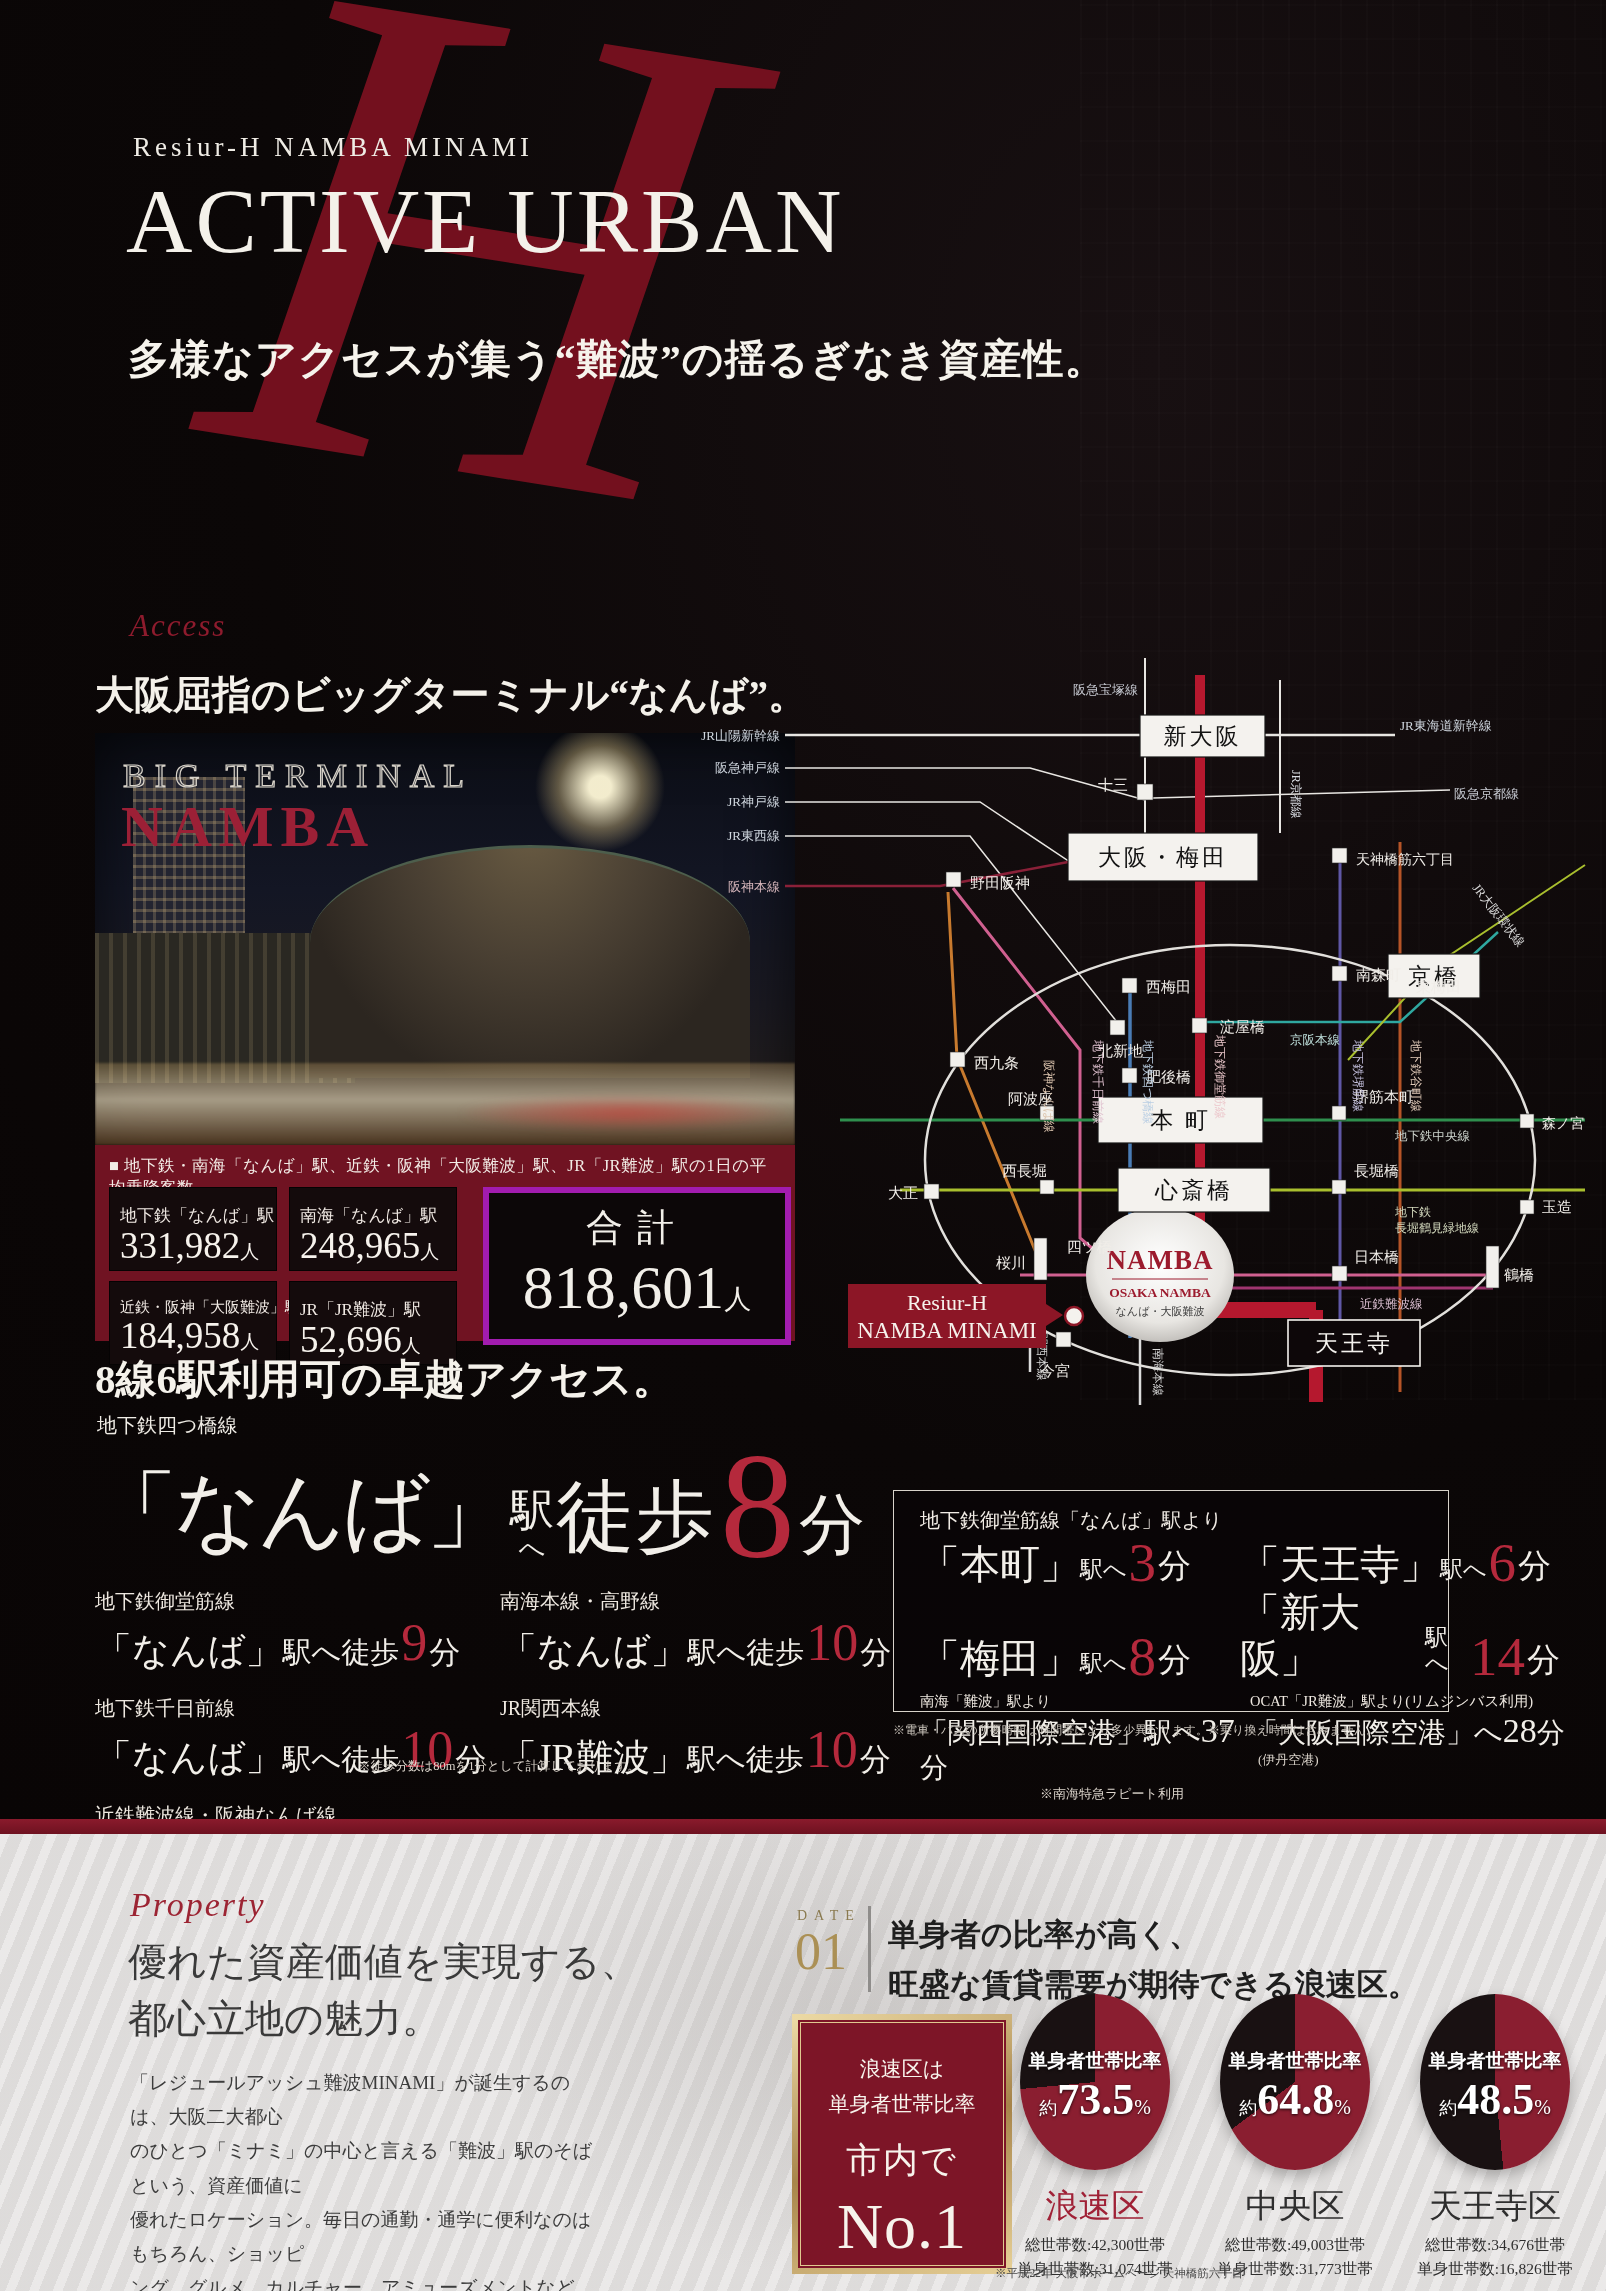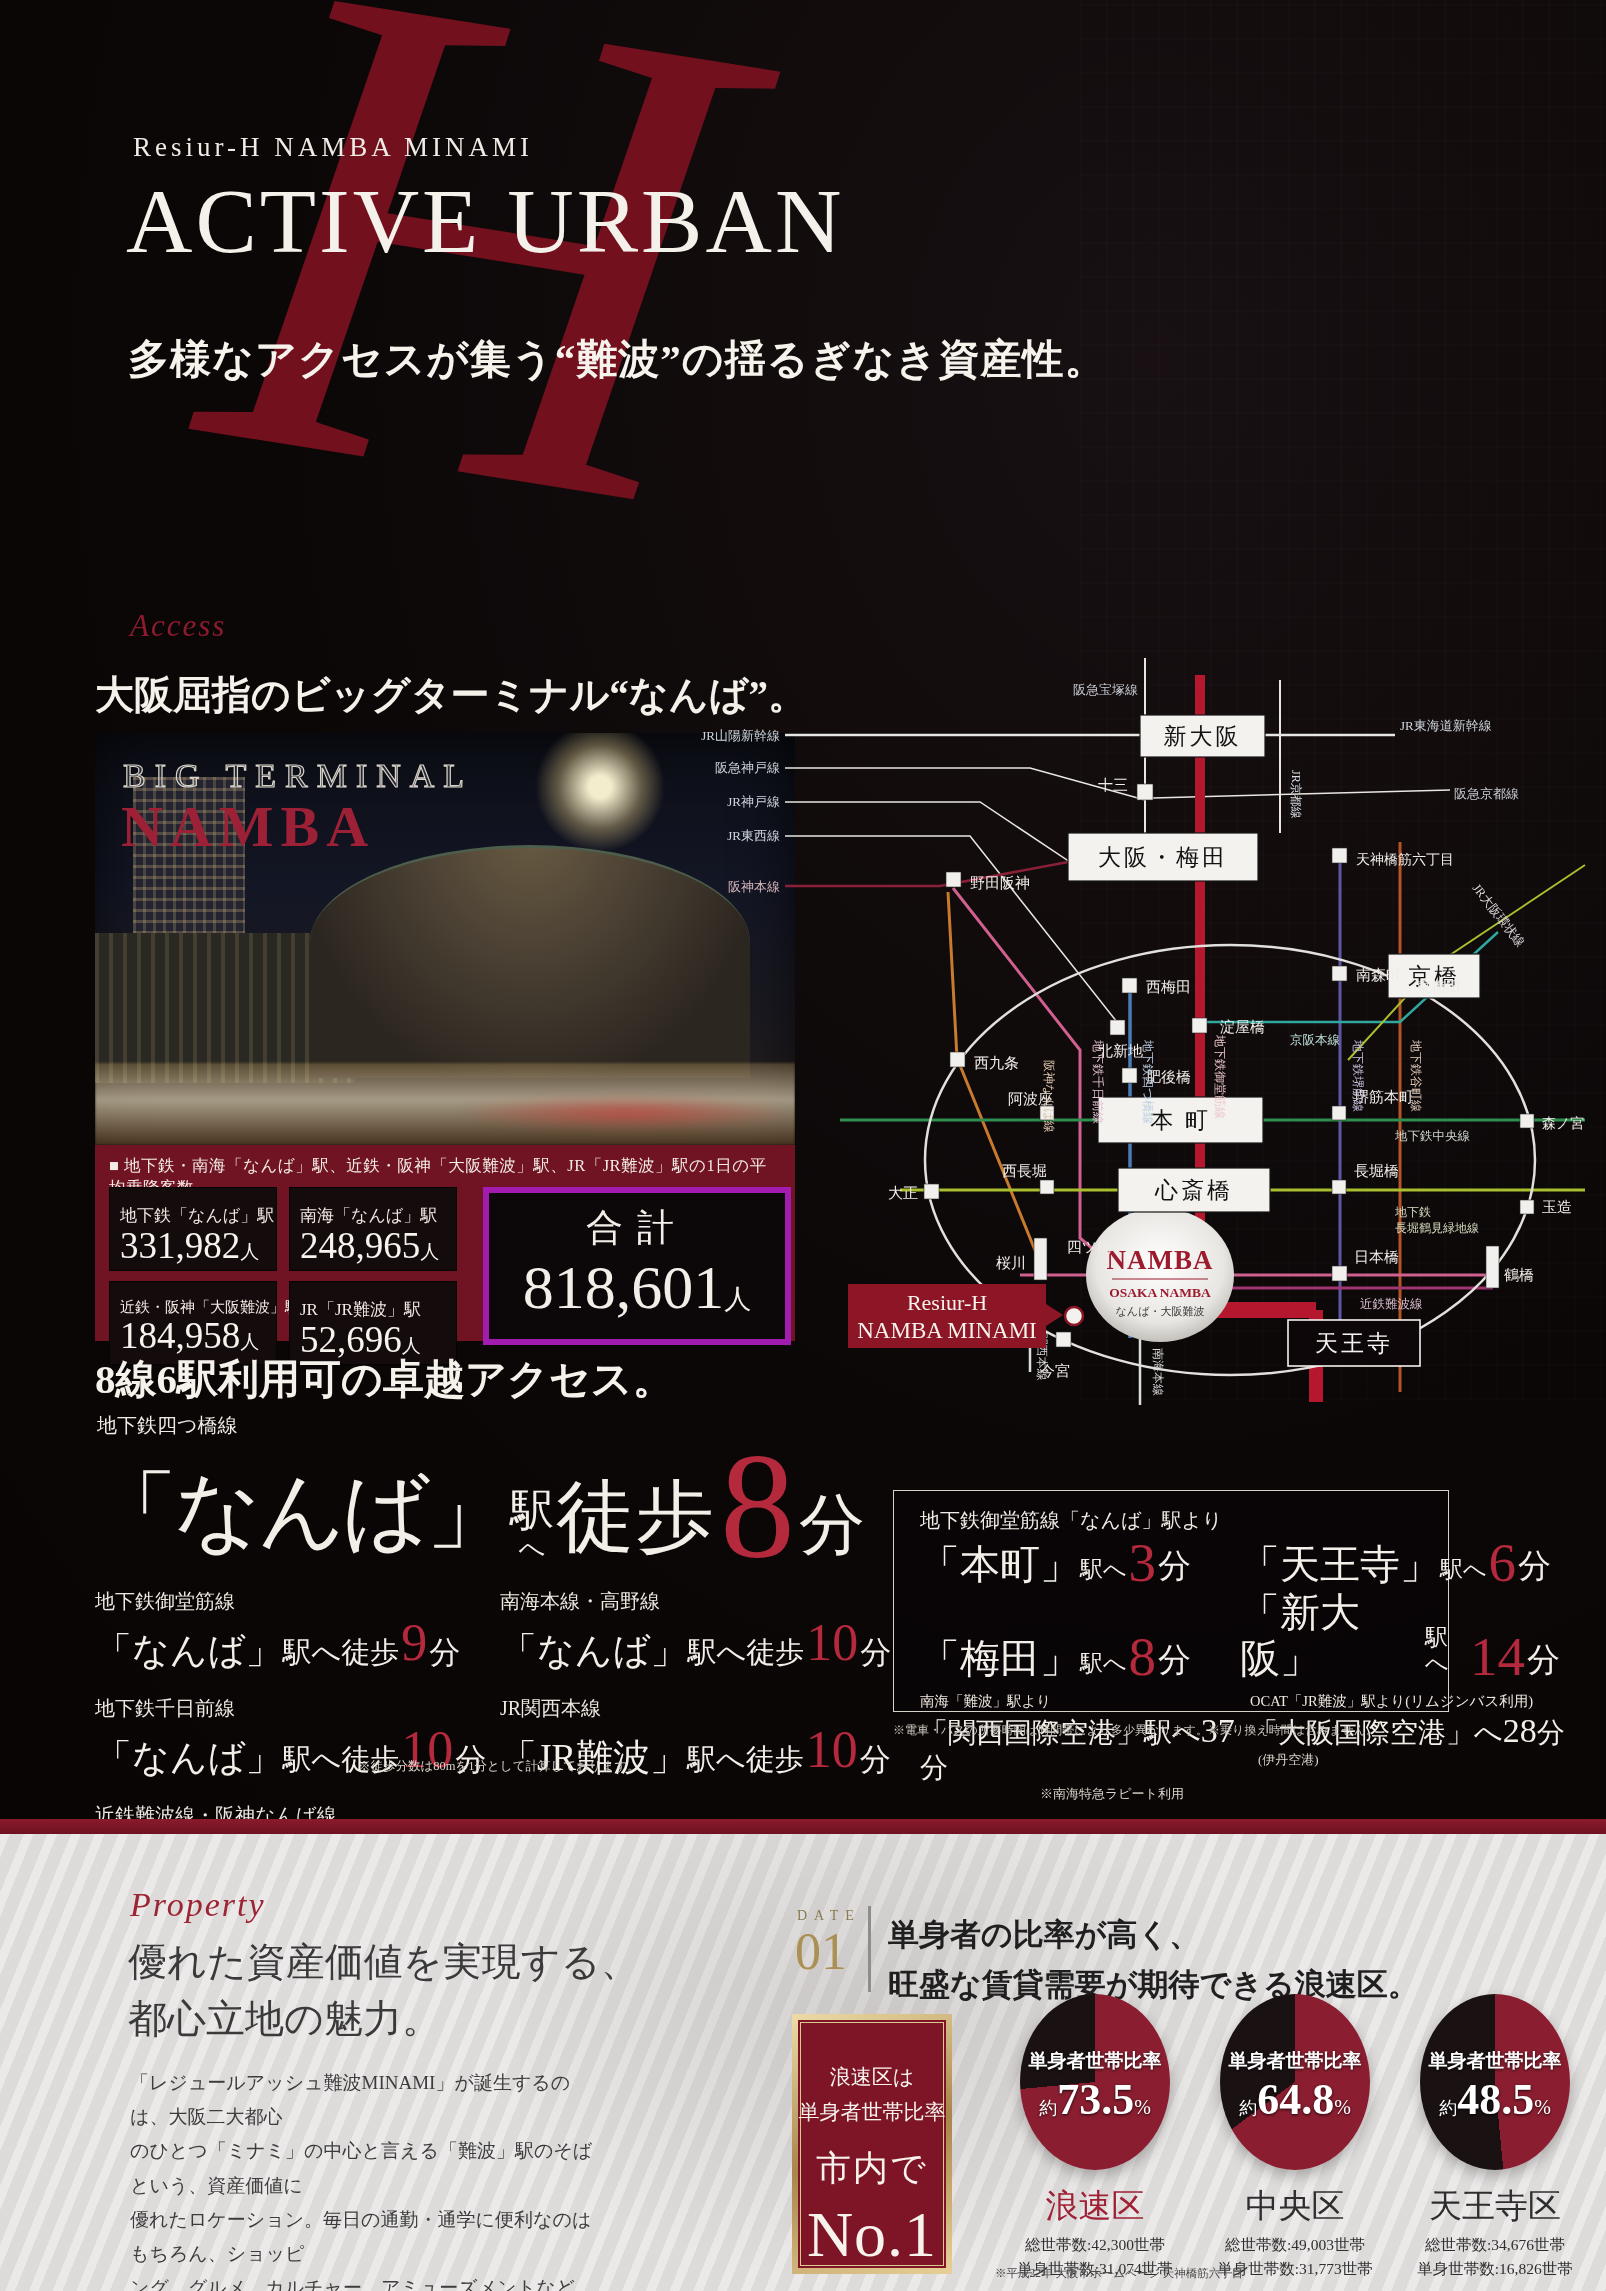--- a/index.html
+++ b/index.html
@@ -104,24 +104,24 @@
       repeating-linear-gradient(112deg, rgba(255,255,255,.5) 0 9px, rgba(198,196,195,.35) 9px 22px);}
   .bottomvig{left:520px;top:0;width:760px;height:457px;opacity:.35;background:
       radial-gradient(ellipse at 45% 40%, rgba(120,114,110,.55), transparent 68%);}
   #propScript{left:130px;top:52px;font-size:34px;}
   .propHead{left:128px;top:100px;font-size:39px;line-height:1.45;color:#3a3a3a;white-space:pre-line;}
   .propBody{left:130px;top:232px;width:478px;font-size:19px;line-height:1.8;color:#3c3c3c;white-space:pre-line;}
   .dateLb{left:797px;top:74px;font-size:14px;letter-spacing:7px;color:#8a7a50;}
   .dateNum{left:795px;top:88px;font-size:52px;color:#ab9055;}
   .dateRule{left:868px;top:72px;width:3px;height:86px;background:#8f8d8b;}
   .dateHead{left:888px;top:76px;font-size:31px;font-weight:bold;line-height:1.6;color:#1f1f1f;white-space:pre-line;}
-  #no1box{left:792px;top:180px;width:160px;height:260px;background:#7d1527;
+  #no1box{left:792px;top:180px;width:220px;height:260px;background:#7d1527;
       border:6px solid;border-image:linear-gradient(160deg,#ecd9a4,#a8854a,#e6cf96) 1;
       box-shadow:inset 0 0 0 2px #7d1527, inset 0 0 0 3px #e0c98f;
-      text-align:center;color:#f7f3ec;box-sizing:border-box;padding-top:40px;}
+      text-align:center;color:#f7f3ec;box-sizing:border-box;padding-top:32px;}
   #no1box .l12{font-size:21px;line-height:1.65;}
   #no1box .l3{font-size:35px;margin-top:16px;letter-spacing:2px;}
   #no1box .l4{font-size:64px;margin-top:6px;letter-spacing:1px;}
   .pies{left:995px;top:160px;width:600px;display:grid;grid-template-columns:200px 200px 200px;}
   .pieblk{text-align:center;}
   .pie{width:150px;height:176px;border-radius:50%;margin:0 auto;position:relative;
        box-shadow:0 6px 14px rgba(0,0,0,.25);}
   .pie .ov{position:absolute;inset:0;display:flex;flex-direction:column;align-items:center;
        justify-content:center;padding-top:6px;color:#fff;text-shadow:0 1px 3px rgba(0,0,0,.8);}
   .pie .pl{font-size:19px;font-weight:bold;}

